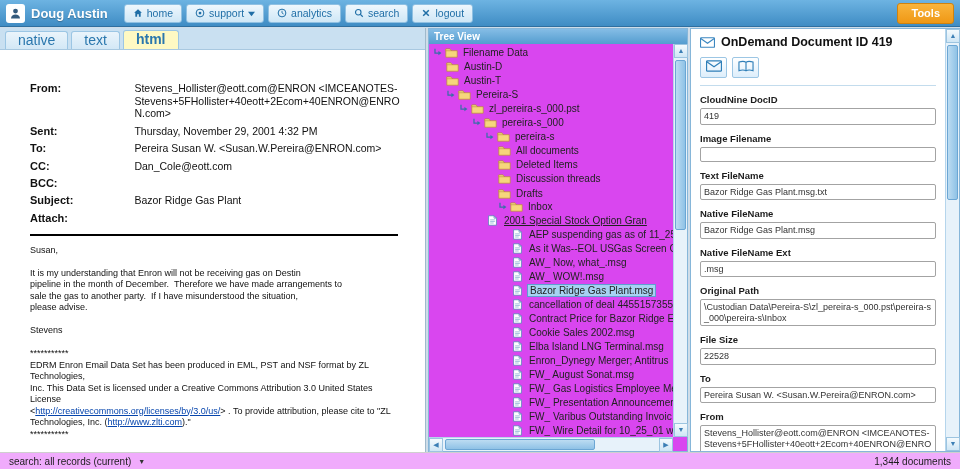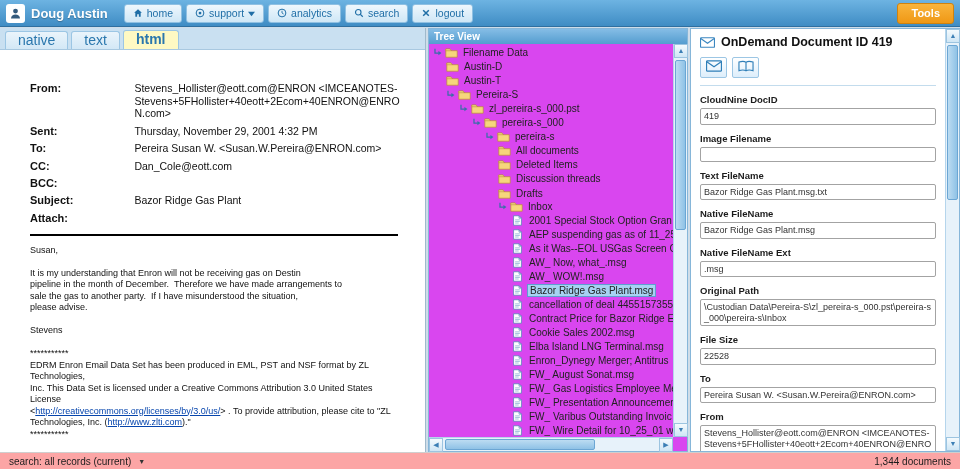--- a/index.html
+++ b/index.html
@@ -81,21 +81,21 @@
     color:#2f7fb8; cursor:pointer; }
   .abtn svg { width:16px; height:12px; }
   .flabel { font-weight:bold; font-size:9.5px; color:#1c1c1c; margin:8px 0 3px 0; }
   .finput { border:1px solid #a3a3a3; border-radius:2px; min-height:15px; font-size:9px; color:#333;
     padding:2px 3px; line-height:10.5px; background:#fff; overflow:hidden; white-space:nowrap; }
   .finput.multi { white-space:normal; min-height:26px; word-break:break-all; }
   .det-vscroll { position:absolute; top:0; right:0; bottom:0; width:14px;
     background:#e7f2fa; border-left:1px solid #b5d5ec; }
 
   
-  .statusbar { position:absolute; left:0; right:0; bottom:0; height:17px; background:#fca5a5;
+  .statusbar { position:absolute; left:0; right:0; bottom:0; height:17px; background:#f0abfc;
     border-top:1px solid #cfcfcf; display:flex; align-items:center; padding:0 9px;
     font-size:10px; color:#1c1c1c; }
   .sb-caret { font-size:7px; margin-left:7px; color:#333; cursor:pointer; }
   .sb-right { margin-left:auto; }
 </style>
 </head>
 <body>
 
 <div class="app">
 
@@ -356,21 +356,21 @@
             </svg>
           </span>
           <span class="ticon">
             <svg viewBox="0 0 16 13">
               <path d="M1 2.3h5.2l1.4 2H15v8H1z" fill="#f6d67c" stroke="#b98b2f" stroke-width="0.8"></path>
               <path d="M1 2.3h5.2l1.4 2H1z" fill="#fce79f" stroke="#b98b2f" stroke-width="0.8"></path>
             </svg>
           </span>
           <span class="tlabel">Inbox</span>
         </div>
-        <div class="trow" style="padding-left: 82px;">
+        <div class="trow" style="padding-left: 57px; text-decoration: underline;">
           <span class="ticon">
             <svg viewBox="0 0 12 14">
               <path d="M1 1h7l3 3v9H1z" fill="#fff" stroke="#4a80b4" stroke-width="0.9"></path>
               <path d="M8 1v3h3" fill="none" stroke="#4a80b4" stroke-width="0.9"></path>
               <path d="M3 6.2h6M3 8.2h6M3 10.2h4.5" stroke="#7aa8cf" stroke-width="0.9"></path>
             </svg>
           </span>
           <span class="tlabel">2001 Special Stock Option Gran</span>
         </div>
         <div class="trow" style="padding-left: 82px;">

